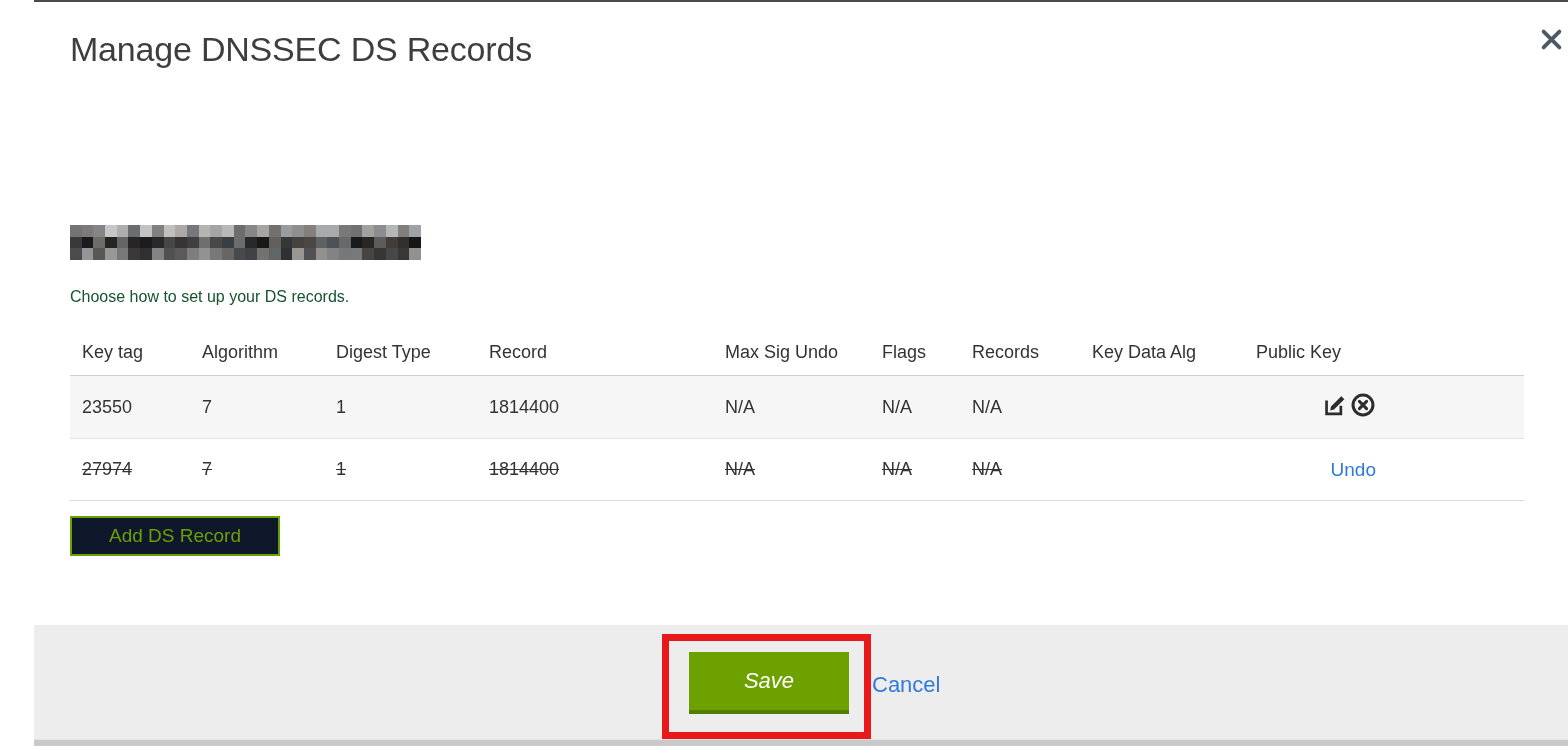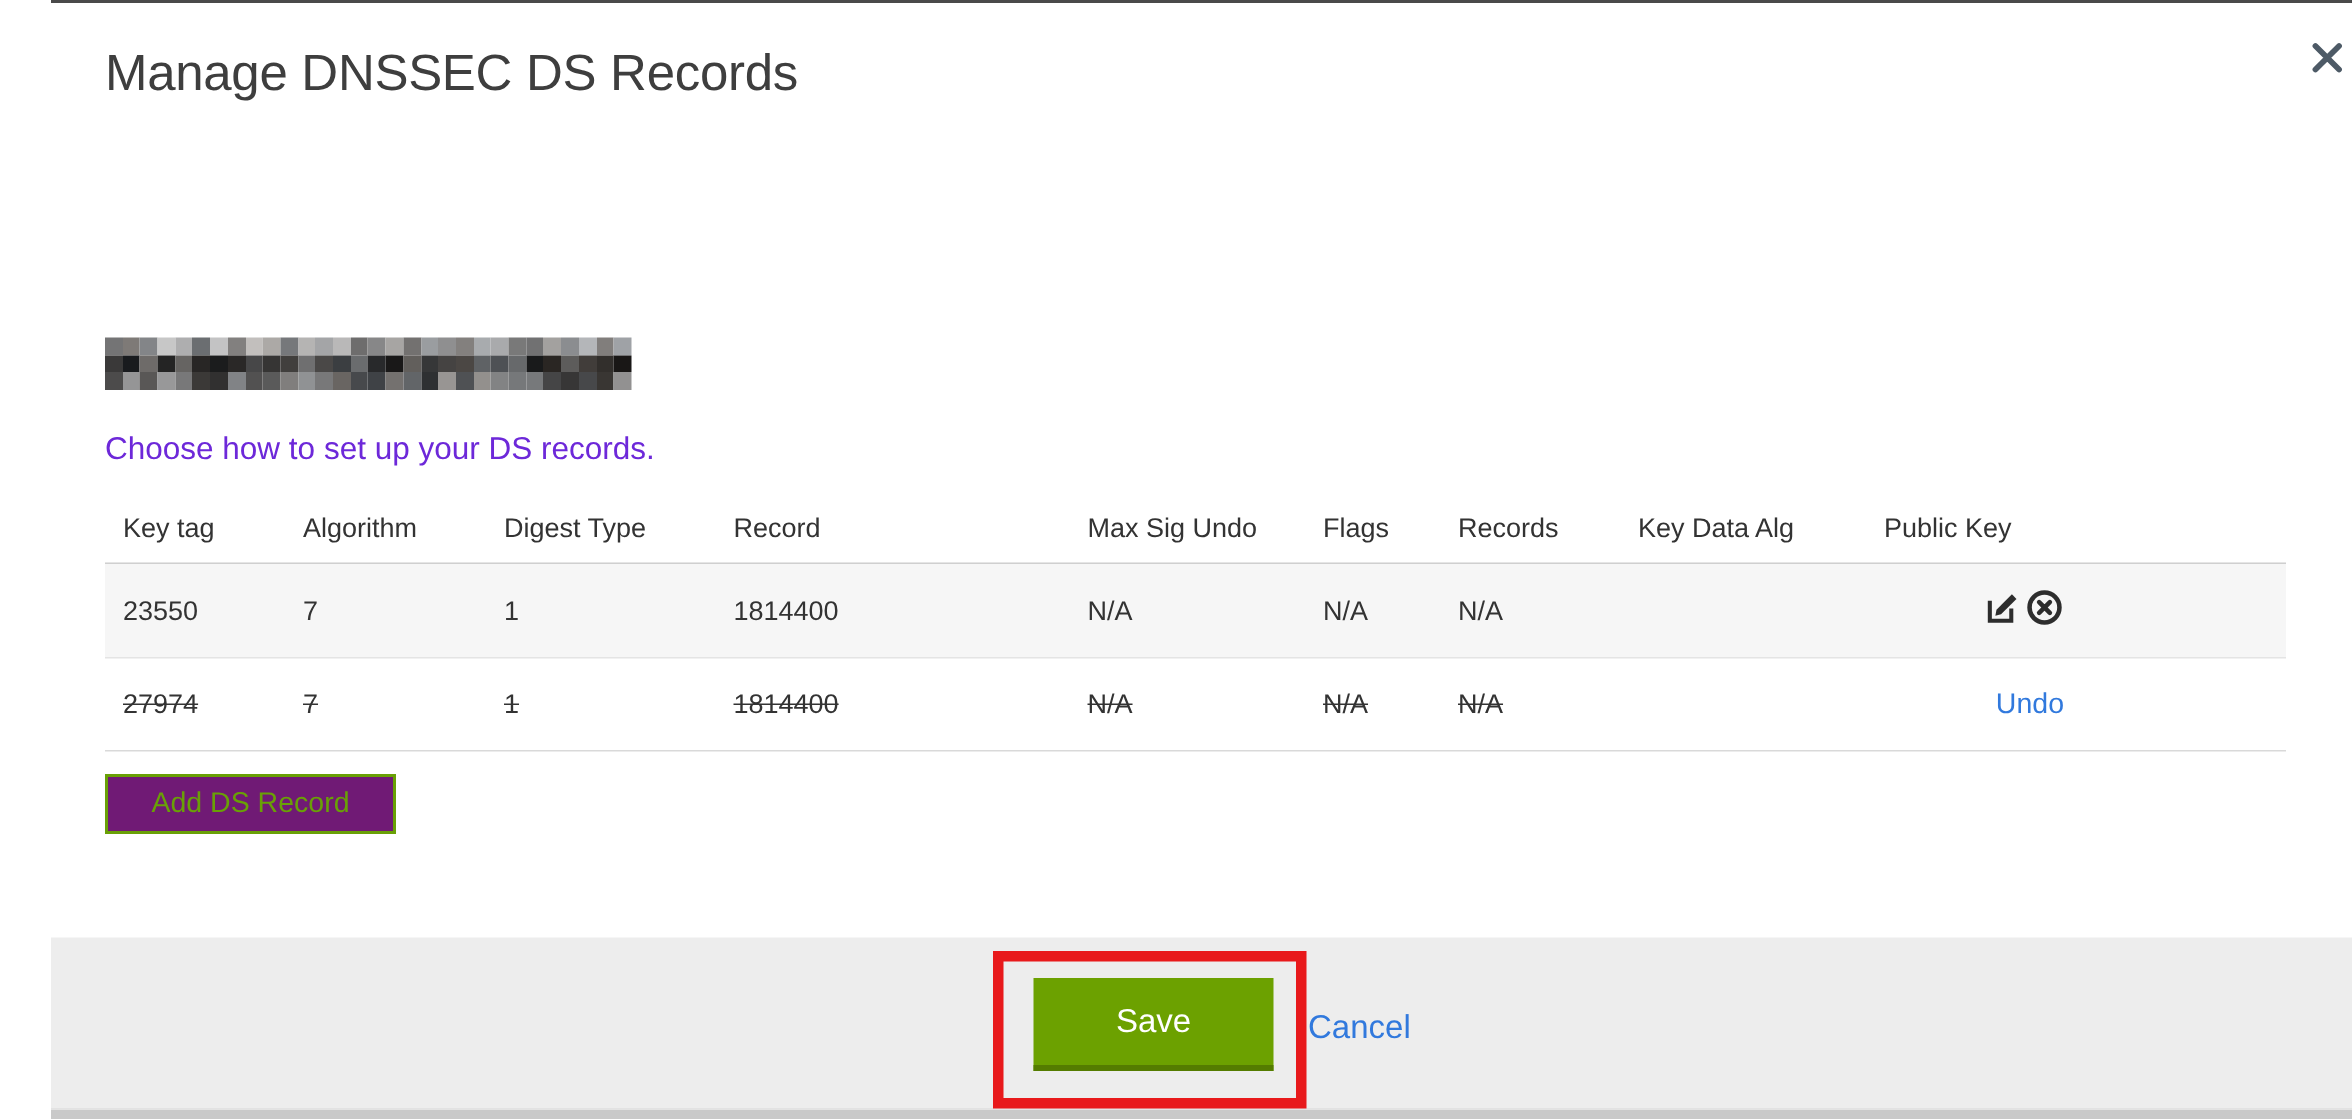--- a/index.html
+++ b/index.html
@@ -31,21 +31,21 @@
   }
   .redacted {
     position: absolute; left: 36px; top: 223px;
     width: 351px; height: 35px;
     display: grid;
     grid-template-columns: repeat(30, 1fr);
     grid-template-rows: repeat(3, 1fr);
   }
   .subtitle {
     position: absolute; left: 36px; top: 286px;
-    font-size: 21px; color: #6d28d9;
+    font-size: 16px; color: #14532d;
   }
   .ds-table {
     position: absolute; left: 36px; top: 328px;
     width: 1454px;
   }
   .trow {
     display: grid;
     grid-template-columns: 120px 134px 153px 236px 157px 90px 120px 164px 120px 1fr;
     align-items: center;
     padding: 0 10px 0 12px;
@@ -64,22 +64,22 @@
   }
   .row-deleted .cell { text-decoration: line-through; }
   .cell-actions { justify-self: end; display: flex; align-items: center; gap: 2px; }
   .icon-btn { cursor: pointer; display: flex; align-items: center; }
   .undo-link, .cancel-link {
     color: #3179dd; cursor: pointer; text-decoration: none;
   }
   .undo-link { font-size: 19px; }
   .add-btn {
     position: absolute; left: 36px; top: 514px;
-    width: 194px; height: 40px;
-    background: #701a75;
+    width: 210px; height: 40px;
+    background: #0f172a;
     border: 2px solid #69a006;
     color: #69a006;
     font-size: 19px;
     display: flex; align-items: center; justify-content: center;
     cursor: pointer;
   }
   .footer {
     position: absolute; left: 0; top: 623px;
     width: 1561px; height: 114px;
     background: #ededed;
@@ -100,20 +100,21 @@
     position: absolute; left: 655px; top: 650px;
     width: 160px; height: 62px;
     background: #6ca100;
     border: none;
     border-bottom: 4px solid #547c00;
     color: #ffffff;
     font-size: 22px;
     font-family: "Liberation Sans", "DejaVu Sans", sans-serif;
     display: flex; align-items: center; justify-content: center;
     cursor: pointer;
+    font-style: italic;
   }
   .cancel-link {
     position: absolute; left: 838px; top: 670px;
     font-size: 22px;
   }
 </style>
 </head>
 <body>
 
 <div class="frame">

